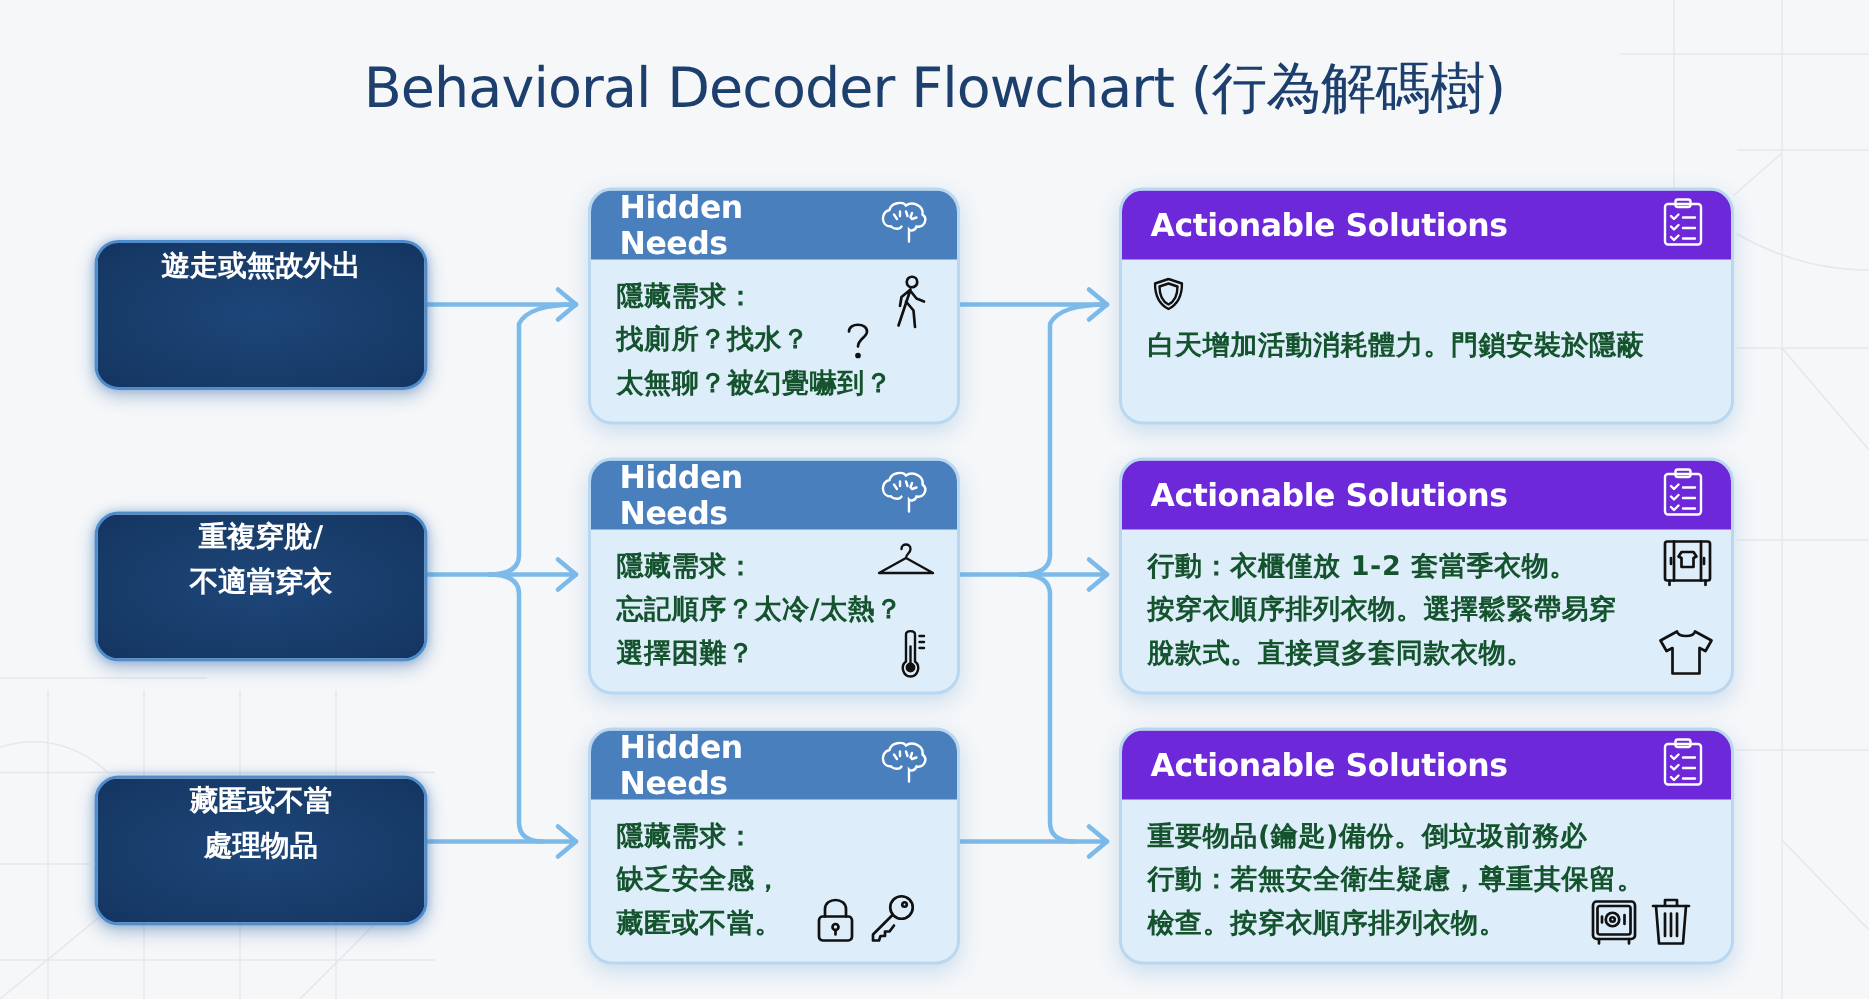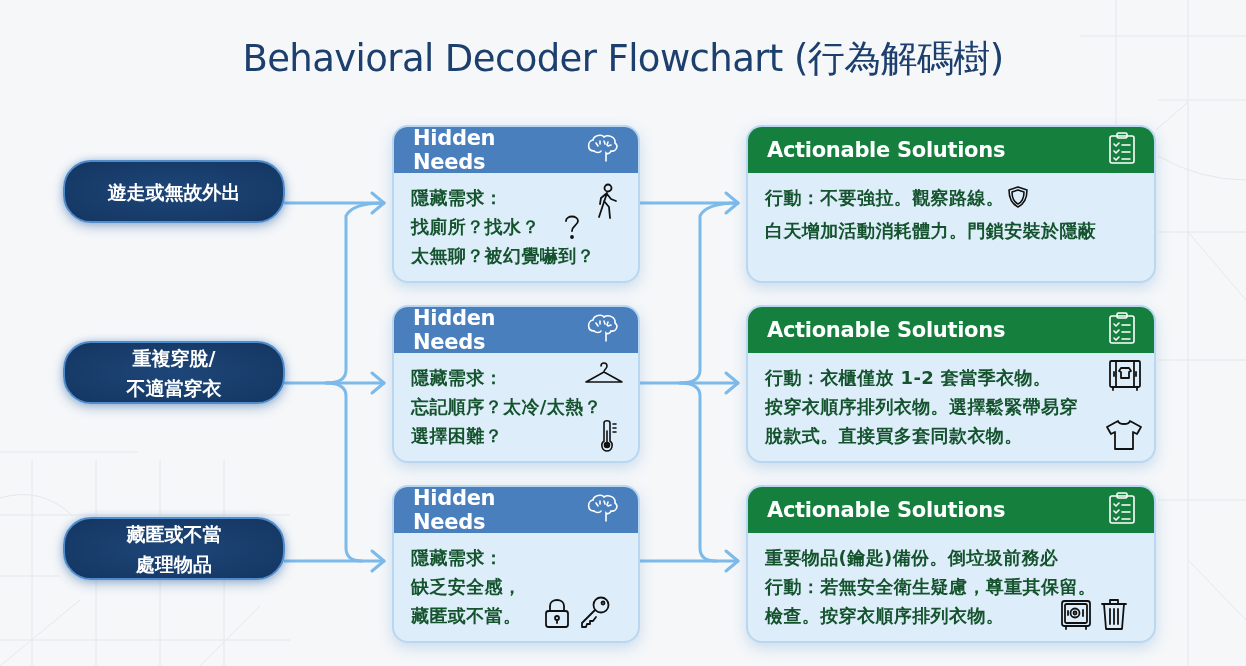--- a/index.html
+++ b/index.html
@@ -12,47 +12,47 @@
   .grid-bg { position: absolute; inset: 0; z-index: 0; }
   .title {
     position: absolute; left: 0; right: 0; top: 34px;
     text-align: center; color: #1d3f6e;
     font-family: "DejaVu Sans", sans-serif;
     font-weight: normal; font-size: 37px; letter-spacing: -0.6px;
     z-index: 2;
   }
   .connectors { position: absolute; inset: 0; z-index: 1; }
   .trigger {
-    position: absolute; left: 63px; width: 222px; height: 63px;
+    position: absolute; left: 63px; width: 222px; height: 100px;
     background: radial-gradient(ellipse at center, #1d4679 0%, #173b68 70%, #143461 100%);
     border: 2px solid #4f8ccc;
-    border-radius: 28px;
+    border-radius: 16px;
     box-shadow: 0 4px 12px rgba(40, 90, 150, 0.35), 0 0 6px rgba(90,150,220,0.4);
     color: #ffffff; font-weight: bold; font-size: 19px; line-height: 30px;
-    display: flex; align-items: center; justify-content: center;
+    display: flex; align-items: center; justify-content: flex-start;
     flex-direction: column; text-align: center;
     z-index: 2;
   }
   .card {
     position: absolute; height: 158px;
     background: #ddeefa;
     border: 2px solid #b9d7f0;
     border-radius: 16px;
     box-shadow: 0 5px 14px rgba(90, 150, 210, 0.28);
     overflow: hidden; z-index: 2;
   }
   .card.needs { left: 392px; width: 248px; }
   .card.sol { left: 746px; width: 410px; }
   .card-head {
     height: 46px; display: flex; align-items: center; justify-content: space-between;
     padding: 0 18px 0 19px;
     color: #ffffff; font-weight: bold; font-size: 21px; letter-spacing: -0.3px; gap: 15px;
   }
   .needs .card-head { background: #4a7fbd; }
-  .sol .card-head { background: #15803d; }
+  .sol .card-head { background: #6d28d9; }
   .card-body {
     position: relative;
     padding: 10px 12px 0 17px;
     color: #14532d; font-weight: bold; font-size: 18px; line-height: 29px;
     letter-spacing: 0.4px;
   }
   .line { display: block; white-space: nowrap; }
   .ico { position: absolute; }
   .ico svg { display: block; }
 </style>
@@ -150,21 +150,21 @@
     <span>Actionable Solutions</span>
     <span>
       <svg width="28" height="32" viewBox="0 0 28 32" fill="none" stroke="#ffffff" stroke-width="1.6" stroke-linecap="round" stroke-linejoin="round">
         <rect x="2" y="4" width="24" height="27" rx="2"></rect>
           <rect x="9" y="1" width="10" height="5" rx="1.5"></rect>
         <path d="M6 12 l2 2 l3 -3 M14 13 h8 M6 19 l2 2 l3 -3 M14 20 h8 M6 26 l2 2 l3 -3 M14 27 h8"></path>
       </svg>
     </span>
   </div>
   <div class="card-body">
-    <span class="line"><span>行動：不要強拉。觀察路線。</span><span style="display:inline-block; vertical-align:-4px; margin-left:4px;">
+    <span class="line"><span style="display:inline-block; vertical-align:-4px; margin-left:4px;">
       <svg width="20" height="22" viewBox="0 0 20 22" fill="none" stroke="#111" stroke-width="1.6" stroke-linejoin="round">
             <path d="M10 1 L19 4 C19 12 16 18 10 21 C4 18 1 12 1 4 Z"></path>
             <path d="M10 4 L16 6 C16 12 14 16 10 18 C6 16 4 12 4 6 Z"></path>
           </svg>
     </span></span>
     <span class="line">白天增加活動消耗體力。門鎖安裝於隱蔽</span>
   </div>
 </div>
 
 <div class="trigger" style="top:341px;">

